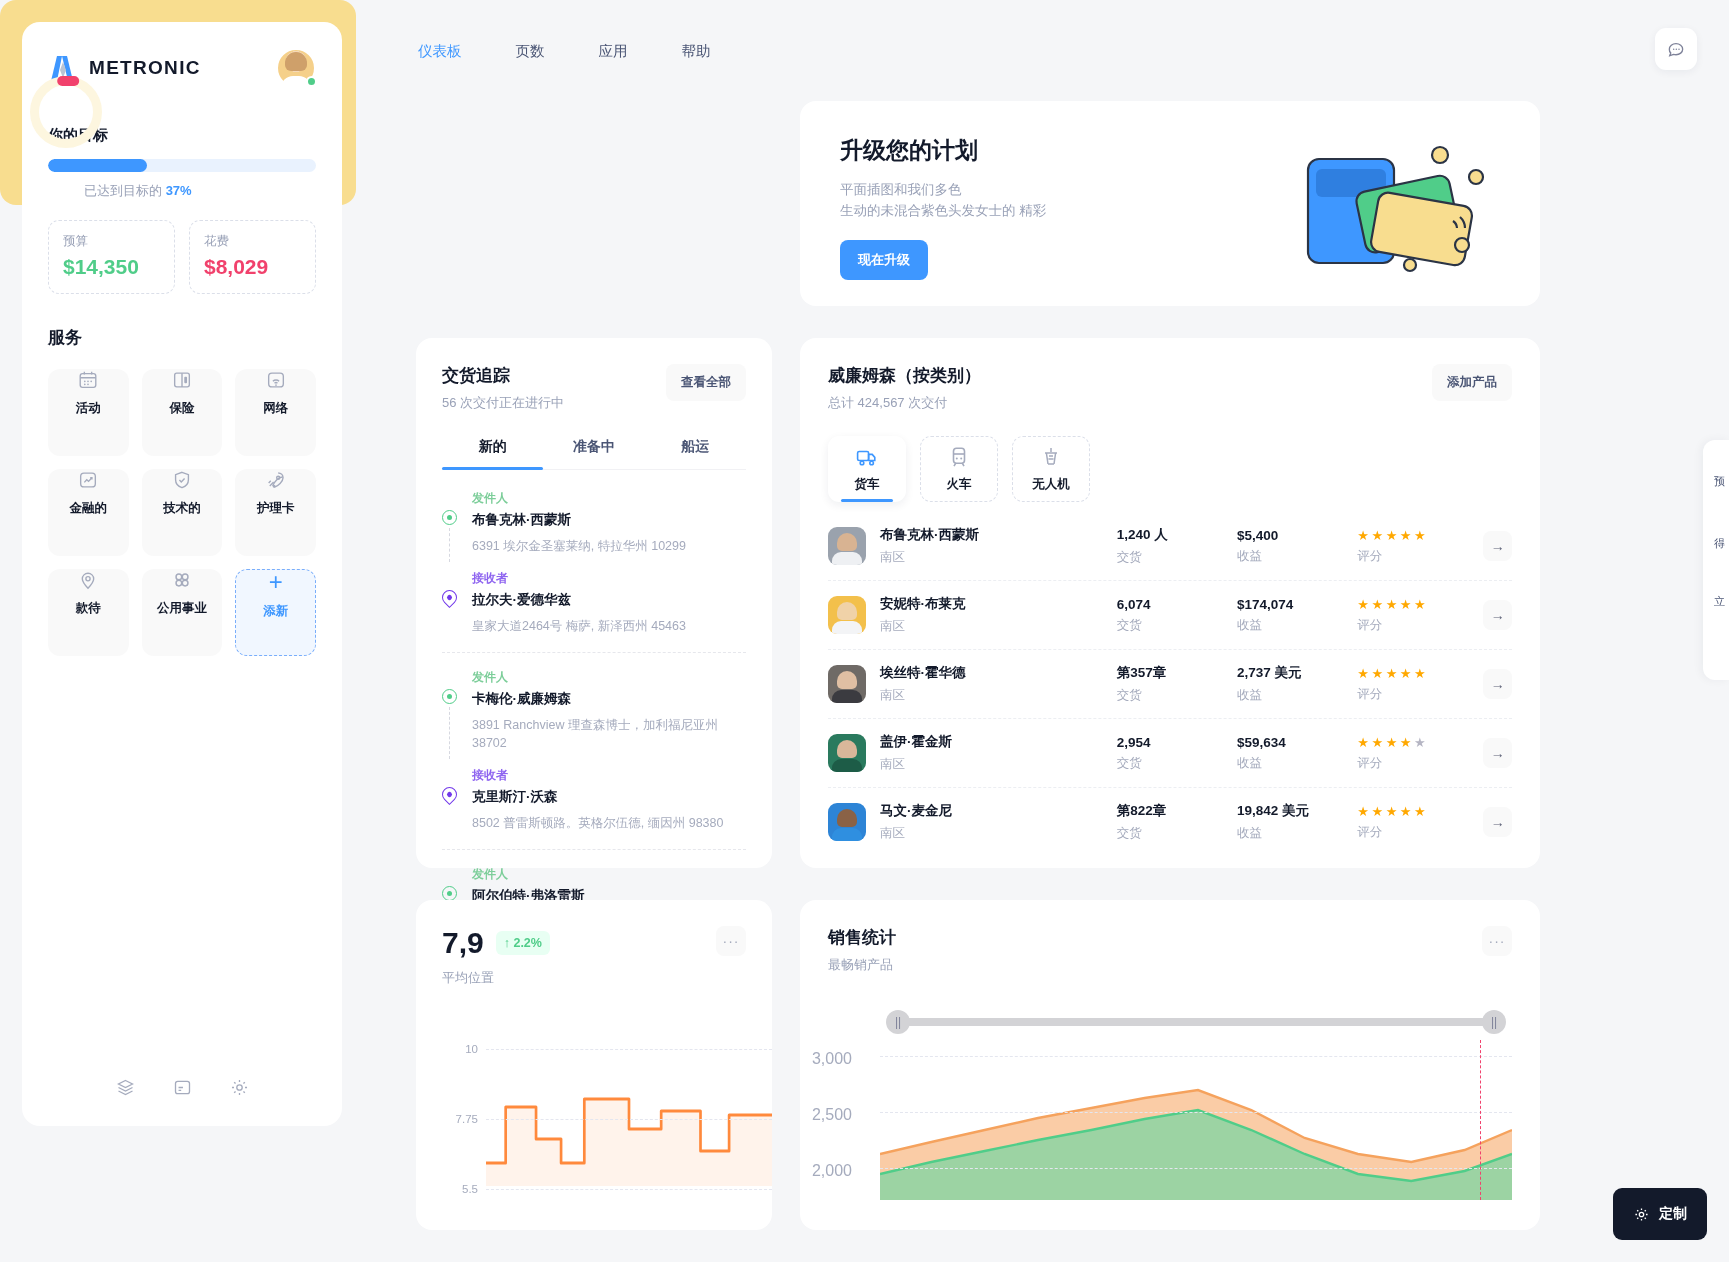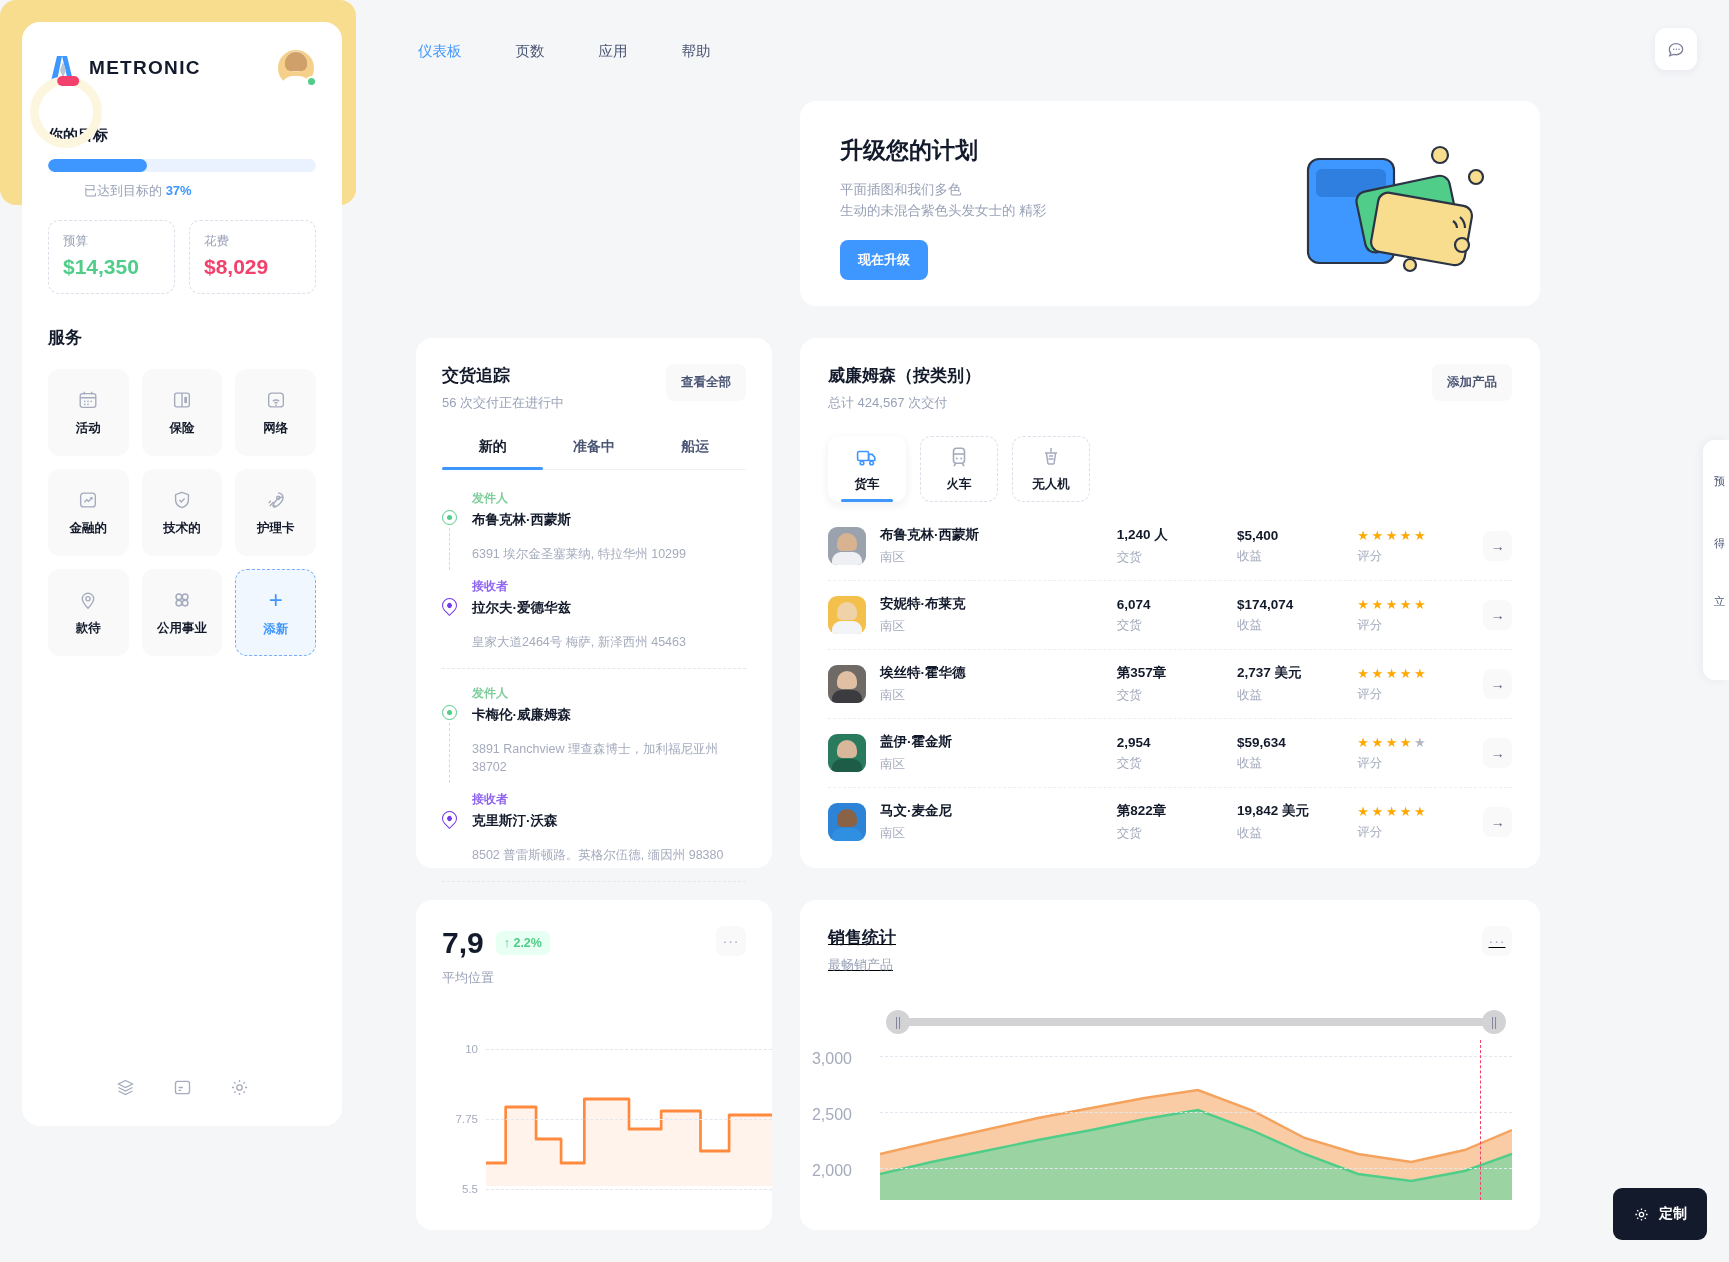--- a/index.html
+++ b/index.html
@@ -56,21 +56,21 @@
   }
   .stat-label { font-size: 12.5px; color: #99a1b7; }
   .stat-val { margin-top: 5px; font-size: 21px; font-weight: 700; }
   .green { color: #50cd89; }
   .red { color: #f1416c; }
 
   .services-title { margin-top: 32px; font-size: 17px; font-weight: 700; color: #131a2b; }
   .svc-grid { margin-top: 20px; display: grid; grid-template-columns: repeat(3, 1fr); gap: 13px; }
   .svc-cell {
     height: 87px; border-radius: 12px; background: #f9f9f9;
-    display: flex; flex-direction: column; align-items: center; justify-content: center; gap: 9px;
+    display: flex; flex-direction: column; align-items: center; gap: 9px;
   }
   .svc-cell.add { background: #f1f7ff; border: 1px dashed #7aaefb; }
   .svc-label { font-size: 12.5px; font-weight: 600; color: #131a2b; }
   .svc-cell.add .svc-label { color: #3e97ff; }
   .svc-ic { color: #a5abbd; display: flex; }
   .plus-ic { font-size: 24px; color: #3e97ff; line-height: 1; }
 
   .side-foot {
     position: absolute; left: 0; right: 0; bottom: 28px;
     display: flex; justify-content: center; gap: 36px; color: #a5abbd;
@@ -163,21 +163,21 @@
   }
   .dot-pin::after { content: ""; width: 5px; height: 5px; border-radius: 50%; background: #7239ea; }
   .trk-line {
     position: absolute; left: 7px; top: 38px; bottom: -6px; width: 1px;
     border-left: 1px dashed #d6d8e0;
   }
   .trk-kind { font-size: 12px; font-weight: 700; }
   .trk-kind.from { color: #7dce9a; }
   .trk-kind.to { color: #8e64f0; }
   .trk-name { margin-top: 4px; font-size: 13.5px; font-weight: 700; color: #131a2b; }
-  .trk-addr { margin-top: 16px; font-size: 12.5px; color: #a5abbd; line-height: 1.5; }
+  .trk-addr { margin-top: 8px; font-size: 12.5px; color: #a5abbd; line-height: 1.5; }
 
   
   .agents-card { left: 800px; top: 338px; width: 740px; height: 530px; padding: 26px 28px 0 28px; }
   .ac-head { display: flex; justify-content: space-between; align-items: flex-start; }
   .mode-row { display: flex; gap: 14px; margin-top: 24px; }
   .mode {
     width: 78px; height: 66px; border-radius: 11px; border: 1px dashed #dbdfe9;
     display: flex; flex-direction: column; align-items: center; justify-content: center; gap: 7px;
     position: relative; color: #a5abbd;
   }
@@ -226,21 +226,21 @@
     display: flex; align-items: center; justify-content: center; color: #a5abbd;
     font-size: 14px; letter-spacing: 1px;
   }
   .mini-chart { position: relative; margin-top: 24px; height: 170px; }
   .mc-y { position: absolute; left: 0; top: 0; width: 42px; height: 100%; }
   .mc-y span { position: absolute; font-size: 11.5px; color: #a5abbd; right: 6px; }
   .mc-plot { position: absolute; left: 44px; right: -26px; top: 0; bottom: 0; }
   .grid-line { position: absolute; left: 0; right: 0; border-top: 1px dashed #e4e6ef; }
 
   
-  .sales-card { left: 800px; top: 900px; width: 740px; height: 330px; padding: 26px 28px 0 28px; overflow: hidden; text-decoration: underline; }
+  .sales-card { left: 800px; top: 900px; width: 740px; height: 330px; padding: 26px 28px 0 28px; overflow: hidden; }
   .slider-wrap { margin-top: 36px; position: relative; height: 24px; padding: 0 8px; }
   .slider-track { position: absolute; left: 66px; right: 14px; top: 8px; height: 8px; background: #d3d3d6; border-radius: 4px; }
   .slider-h {
     position: absolute; top: 0; width: 24px; height: 24px; border-radius: 50%;
     background: #d3d3d6; display: flex; align-items: center; justify-content: center;
     color: #7e8299; font-size: 12px;
   }
   .sales-chart { position: relative; margin-top: 16px; height: 150px; }
   .sc-y { position: absolute; left: 0; top: 0; width: 48px; height: 100%; }
   .sc-y span { position: absolute; font-size: 16px; color: #a5abbd; right: 24px; }

